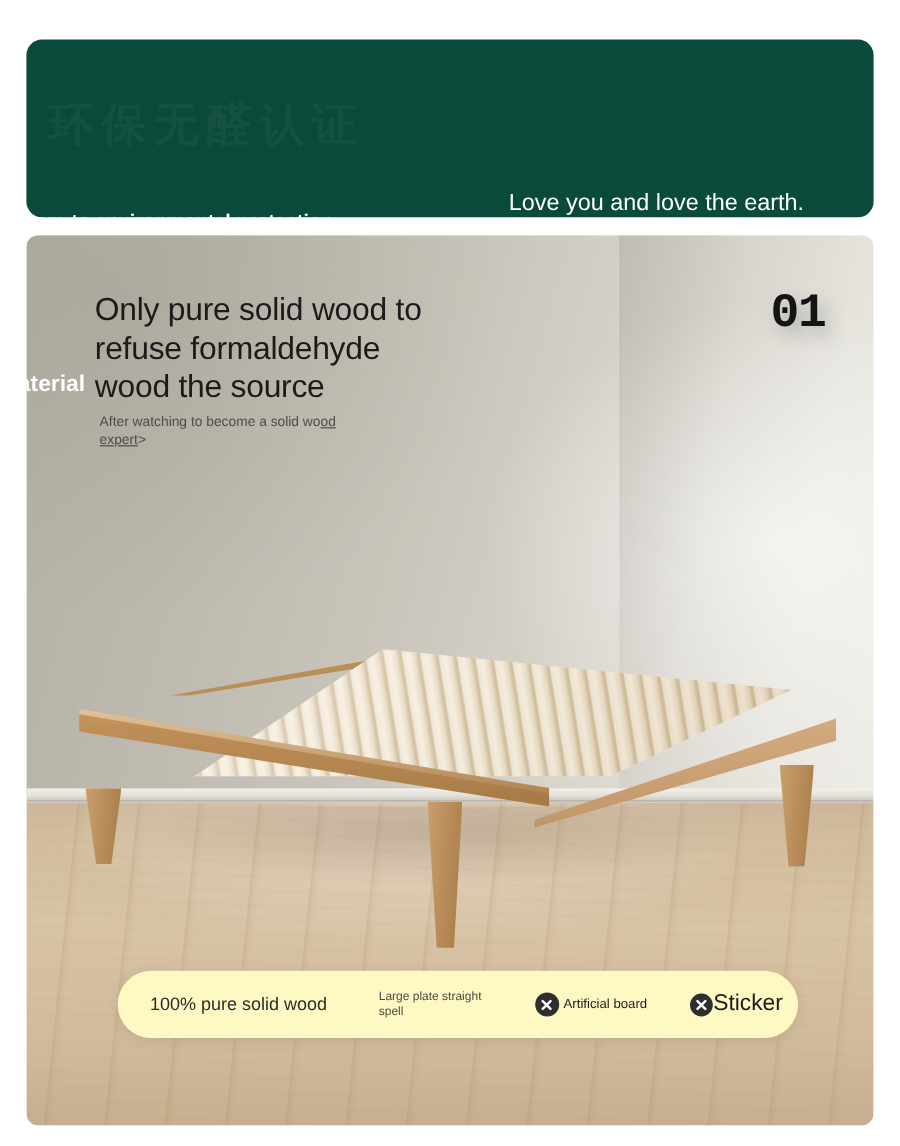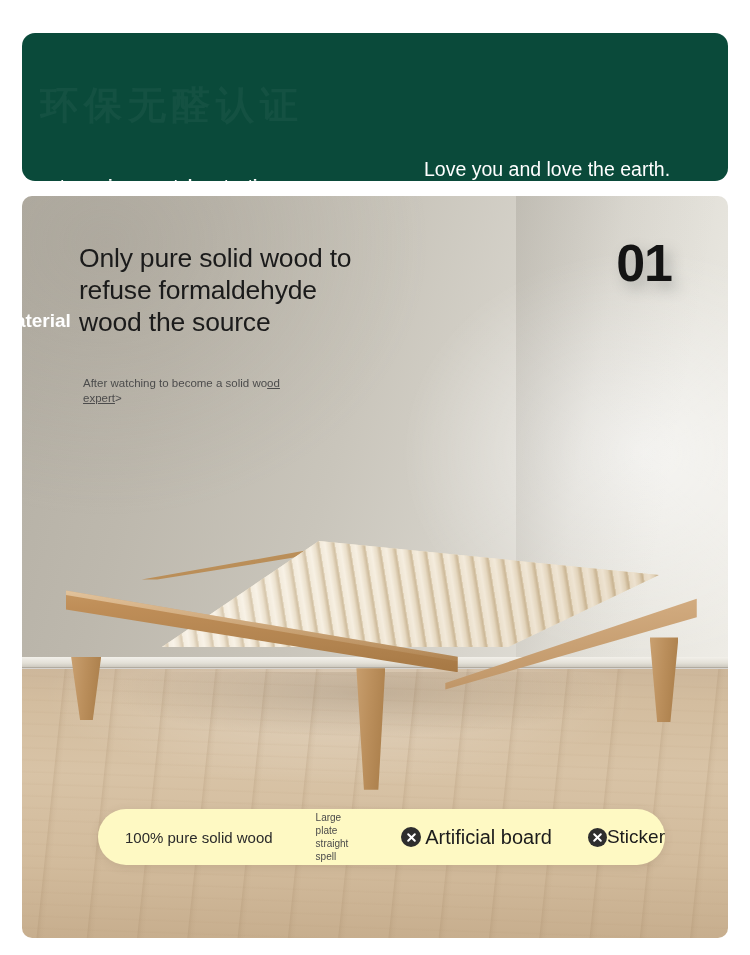--- a/index.html
+++ b/index.html
@@ -309,38 +309,39 @@
     top: 114px;
     color: #ffffff;
     font-size: 19px;
     font-weight: bold;
     white-space: nowrap;
   }
 
   .subline {
     position: absolute;
     left: 61px;
-    top: 180px;
+    top: 149px;
     width: 230px;
     color: #4c4c4c;
     font-size: 11.5px;
     line-height: 15px;
   }
   .subline u { text-decoration: underline; }
 
   .badge-01 {
     position: absolute;
-    right: 56px;
+    right: 40px;
     top: 44px;
-    font-size: 52px;
+    font-size: 40px;
     font-weight: 700;
     color: #141414;
     letter-spacing: -1px;
     line-height: 46px;
     text-shadow: 6px 7px 14px rgba(90,95,95,0.38);
+    font-family: Liberation Mono, monospace;
   }
 
   
   .pill {
     position: absolute;
     left: 76px;
     top: 613px;
     width: 567px;
     height: 56px;
     background: #fef9c3;
@@ -350,21 +351,21 @@
     box-shadow: 0 2px 10px rgba(90,70,45,0.13);
   }
 
   .pill-item {
     display: flex;
     align-items: center;
     white-space: nowrap;
   }
   .pill-item.p1 { margin-left: 27px; font-size: 15px; color: #2b2b2b; }
   .pill-item.p2 { margin-left: 43px; font-size: 10px; color: #4a4a4a; line-height: 13px; white-space: normal; width: 92px; }
-  .pill-item.p3 { margin-left: 38px; font-size: 20px; color: #1c1c1c; line-height: 16px; }
+  .pill-item.p3 { margin-left: 38px; font-size: 11px; color: #1c1c1c; line-height: 16px; }
   .pill-item.p4 { margin-left: 36px; font-size: 19px; color: #1c1c1c; }
 
   .x-badge {
     width: 20px;
     height: 20px;
     min-width: 20px;
     border-radius: 50%;
     background: #2e2e2e;
     display: inline-flex;
     align-items: center;

